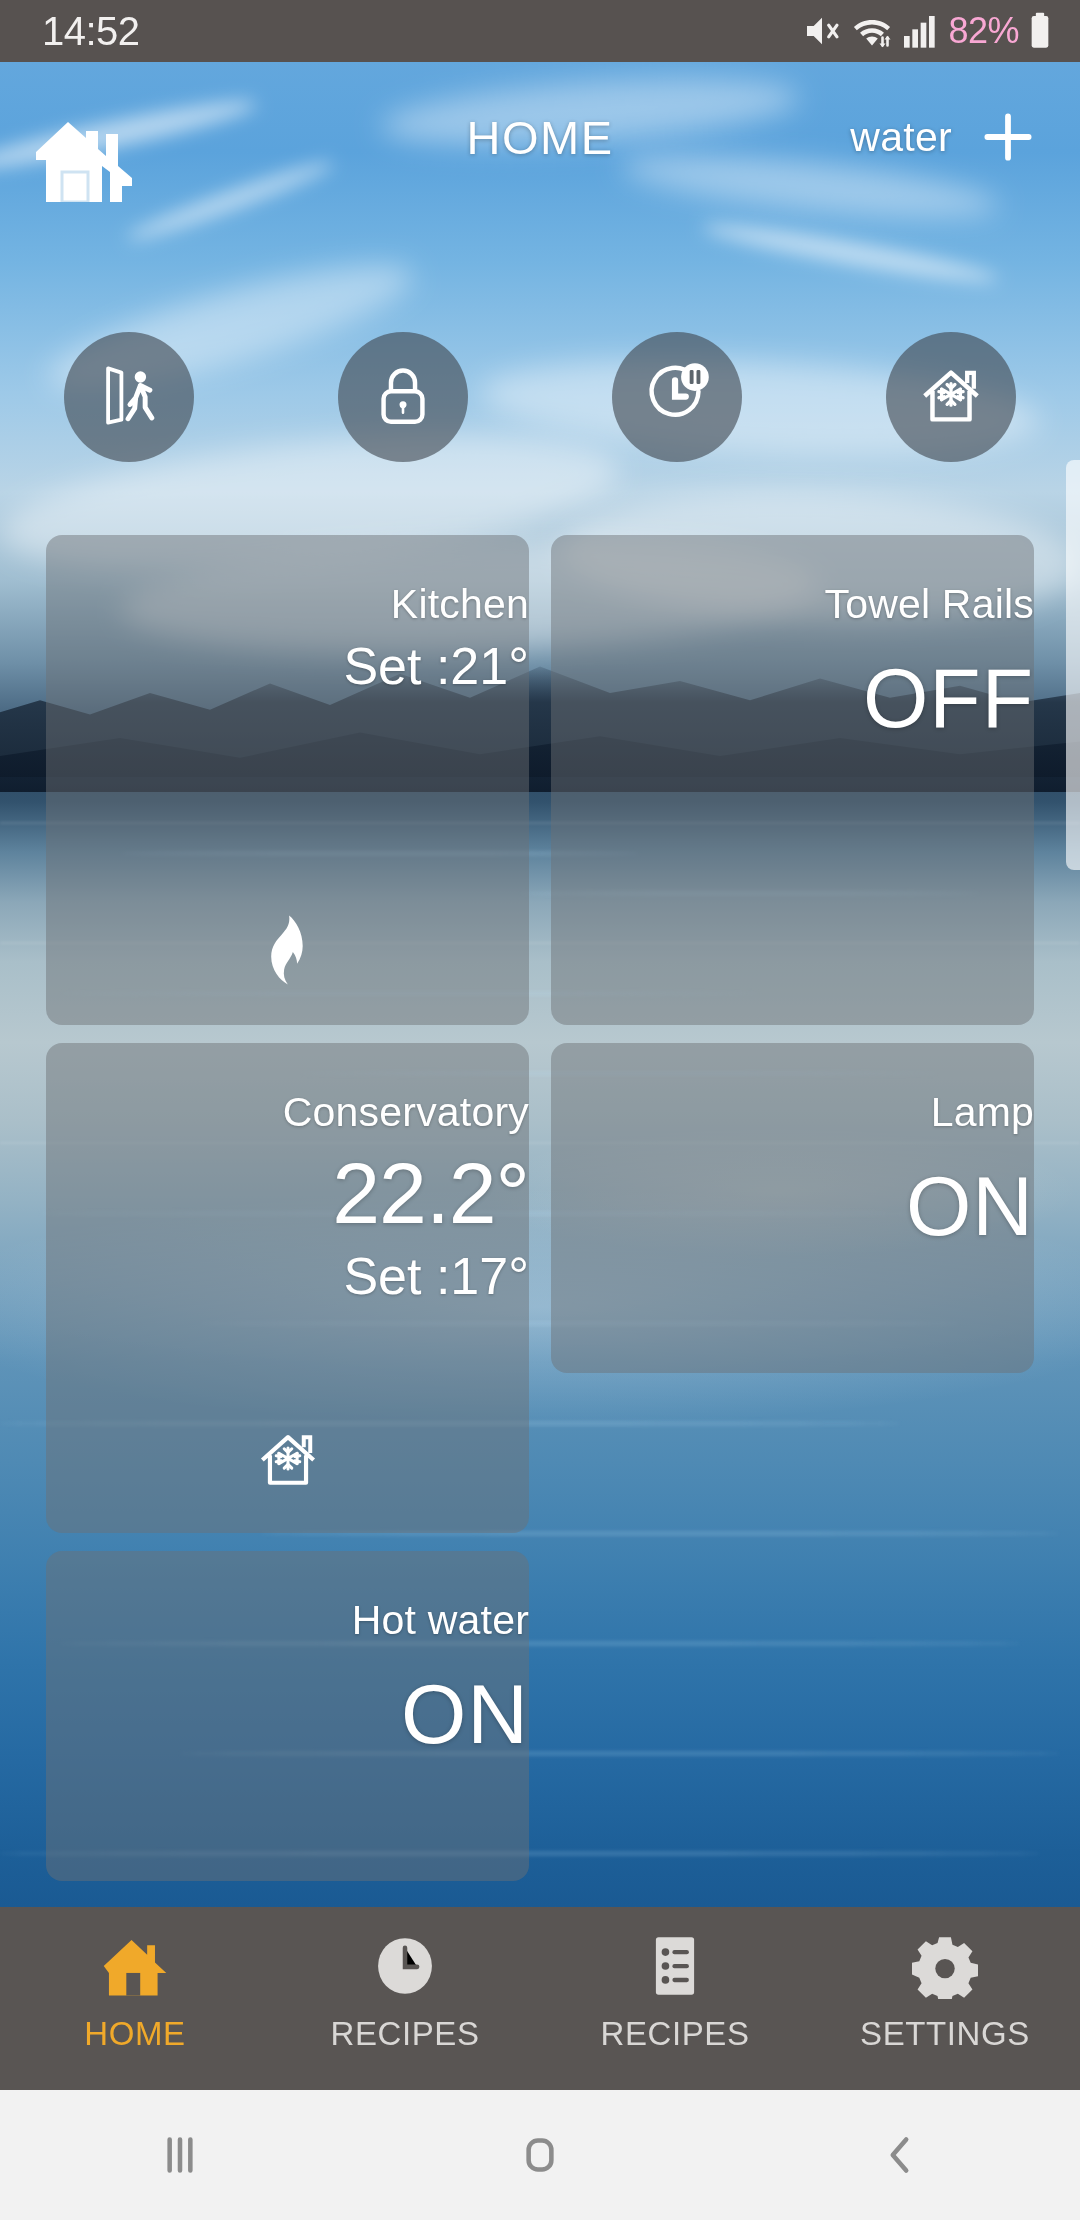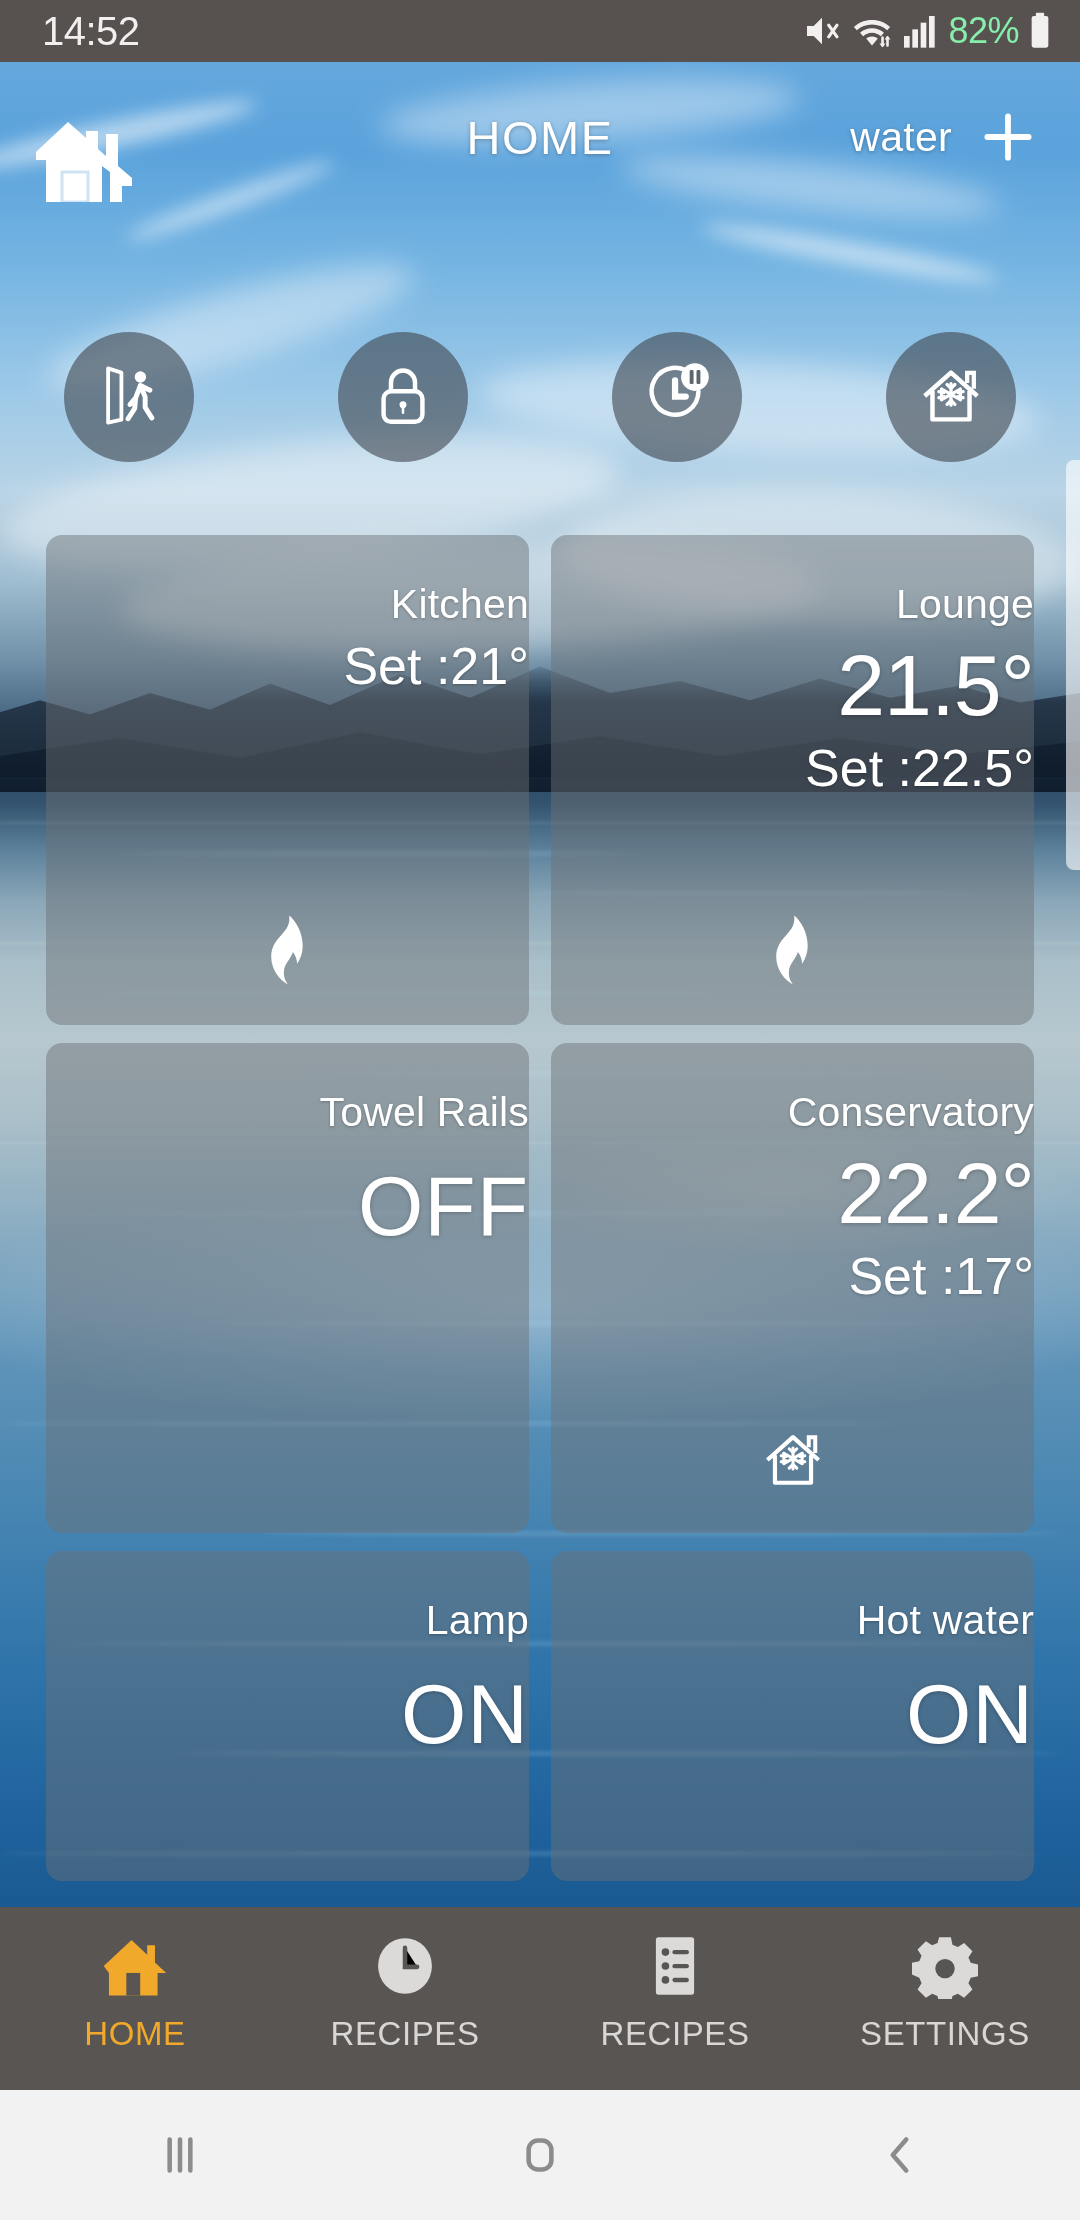--- a/index.html
+++ b/index.html
@@ -11,21 +11,21 @@
 
   
   #statusbar{
     position:absolute; left:0; top:0; width:1080px; height:62px;
     background:#575250; z-index:50;
     display:flex; align-items:center; justify-content:space-between;
     padding:0 28px 0 42px;
   }
   #clock{ color:#f2f0ef; font-size:40px; letter-spacing:-0.5px; font-weight:400; }
   #sysicons{ display:flex; align-items:center; gap:9px; }
-  #battpct{ color:#86efac; font-size:36px; font-weight:400; letter-spacing:-0.5px; margin-left:3px;}
+  #battpct{ color:#f9a8d4; font-size:36px; font-weight:400; letter-spacing:-0.5px; margin-left:3px;}
   .sysi{ display:block; }
 
   
   #wall{
     position:absolute; left:0; top:62px; width:1080px; height:1845px; overflow:hidden;
     background:
       
       radial-gradient(ellipse 900px 170px at 50% 1245px, rgba(235,245,252,.30), rgba(235,245,252,0) 70%),
       radial-gradient(ellipse 420px 90px at 72% 1130px, rgba(255,240,225,.22), rgba(255,240,225,0) 72%),
       
@@ -302,32 +302,20 @@
       <div class="card-set">Set :21°</div>
       <div class="card-icon">
         <svg width="58" height="78" viewBox="0 0 30 40">
           <path fill="#fff" d="M15.6 2.2c.6 4.6-1.4 7.1-3.7 9.6-2.7 3-5.6 6.1-5.6 11.6 0 7.1 4.6 12.4 8.6 14.4
             -1.8-2.4-2.4-5-1.9-7.7.7-3.7 3.5-5.6 4.5-9.1 1.5 1.9 2.2 4 2.2 6.1 2-2.9 2.9-6 2.9-9.2
             0-6.9-3.5-12.9-7-15.7z"></path>
         </svg>
       </div>
     </div>
 
-    <div class="card">
-      <div class="card-title">Lounge</div>
-      <div class="card-temp">21.5°</div>
-      <div class="card-set">Set :22.5°</div>
-      <div class="card-icon">
-        <svg width="58" height="78" viewBox="0 0 30 40">
-          <path fill="#fff" d="M15.6 2.2c.6 4.6-1.4 7.1-3.7 9.6-2.7 3-5.6 6.1-5.6 11.6 0 7.1 4.6 12.4 8.6 14.4
-            -1.8-2.4-2.4-5-1.9-7.7.7-3.7 3.5-5.6 4.5-9.1 1.5 1.9 2.2 4 2.2 6.1 2-2.9 2.9-6 2.9-9.2
-            0-6.9-3.5-12.9-7-15.7z"></path>
-        </svg>
-      </div>
-    </div>
 
     <div class="card">
       <div class="card-title">Towel Rails</div>
       <div class="card-temp state">OFF</div>
     </div>
 
     <div class="card">
       <div class="card-title">Conservatory</div>
       <div class="card-temp">22.2°</div>
       <div class="card-set">Set :17°</div>

